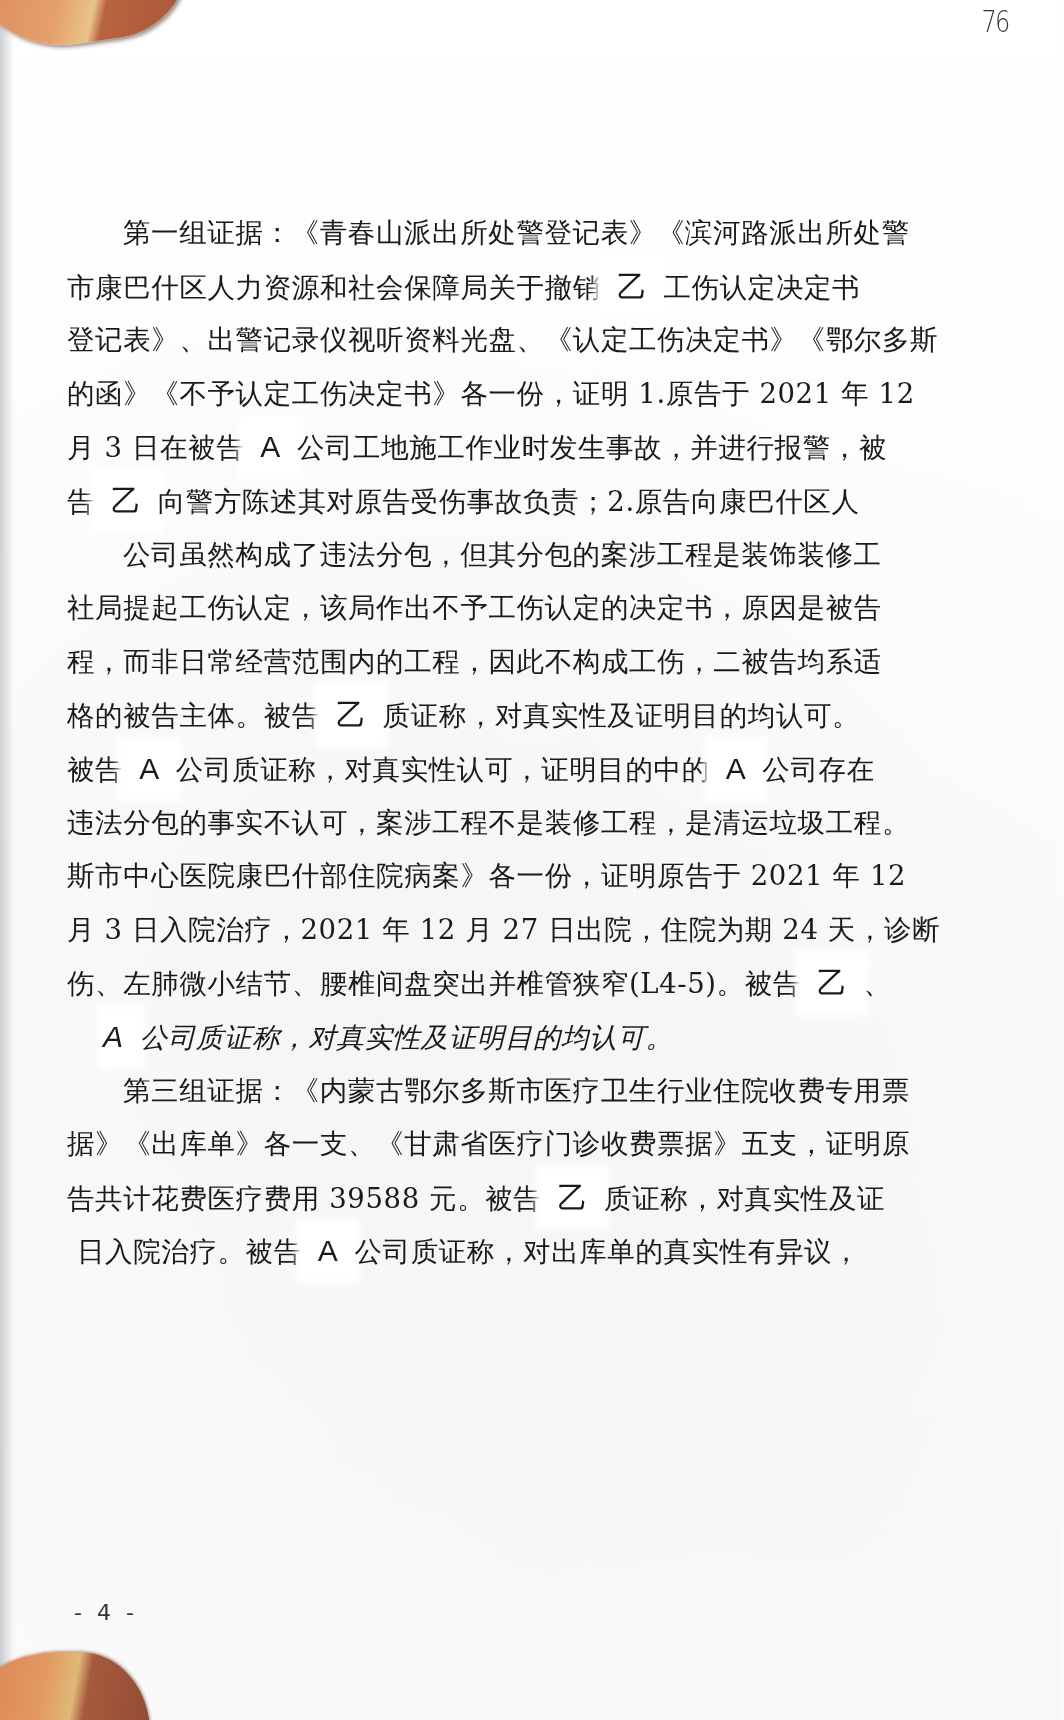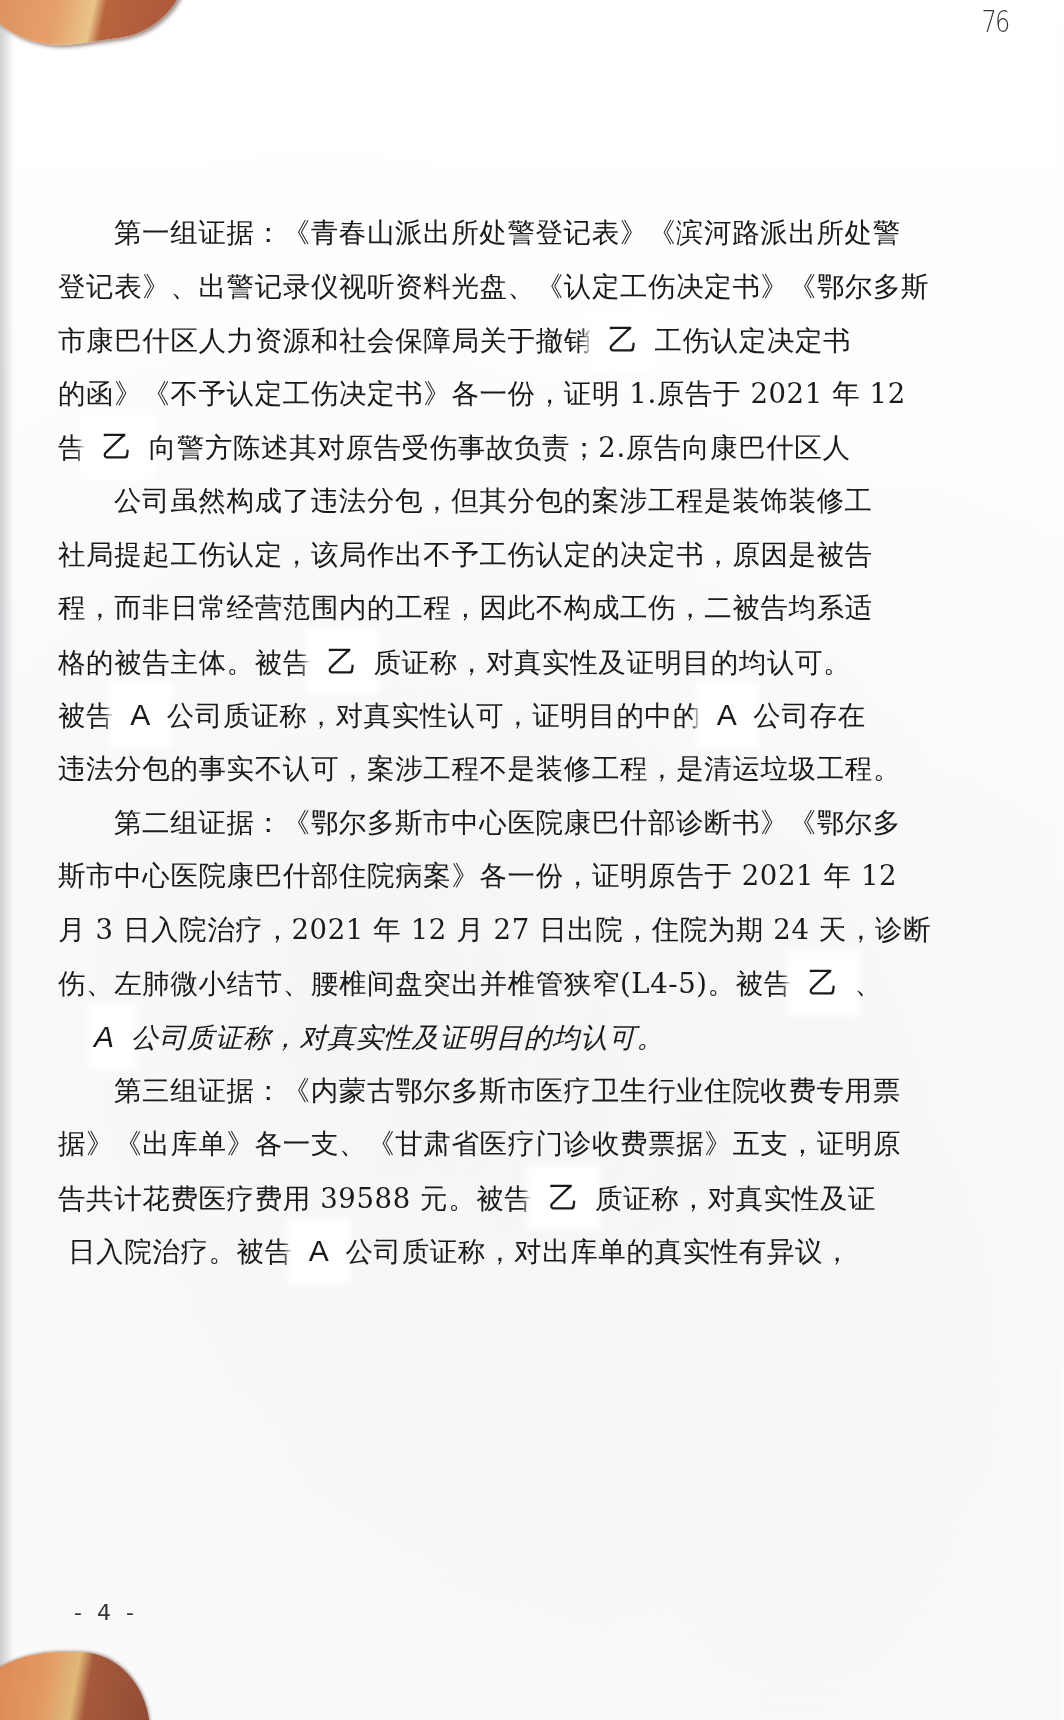--- a/index.html
+++ b/index.html
@@ -61,20 +61,21 @@
       width: 890px;
       font-size: 27.5px;
       line-height: 53.6px;
       letter-spacing: 0.6px;
       text-align: justify;
     }
     .line {
       display: block;
       white-space: nowrap;
       height: 53.6px;
+      margin-left: 9px;
     }
     .indent { padding-left: 56px; }
     .indent3 { padding-left: 36px; font-style: italic; }
     .redact {
       font-family: "Liberation Sans", sans-serif;
       font-size: 30px;
       display: inline-block;
       padding: 0 16px;
       background: #ffffff;
       box-shadow: 0 0 6px 6px rgba(255,255,255,0.9);
@@ -103,32 +104,32 @@
   <div class="left-shadow"></div>
   <div class="faint-noise"></div>
 
   <div class="finger-top"></div>
 
   <div class="handwritten-page-no">76</div>
 
   <div class="text-body">
 
     <span class="line indent">第一组证据：《青春山派出所处警登记表》《滨河路派出所处警</span>
+    <span class="line"><span>市康巴什区人力资源和社会保障局关于撤销</span><span class="redact">乙</span><span>工伤认定决定书</span></span>
     <span class="line">登记表》、出警记录仪视听资料光盘、《认定工伤决定书》《鄂尔多斯</span>
-    <span class="line"><span>市康巴什区人力资源和社会保障局关于撤销</span><span class="redact">乙</span><span>工伤认定决定书</span></span>
     <span class="line">的函》《不予认定工伤决定书》各一份，证明 1.原告于 2021 年 12</span>
+    <span class="line"><span>月 3 日在被告</span><span class="redact">A</span><span>公司工地施工作业时发生事故，并进行报警，被</span></span>
     <span class="line"><span>告</span><span class="redact">乙</span><span>向警方陈述其对原告受伤事故负责；2.原告向康巴什区人</span></span>
     <span class="line indent">公司虽然构成了违法分包，但其分包的案涉工程是装饰装修工</span>
     <span class="line">社局提起工伤认定，该局作出不予工伤认定的决定书，原因是被告</span>
     <span class="line">程，而非日常经营范围内的工程，因此不构成工伤，二被告均系适</span>
     <span class="line"><span>格的被告主体。被告</span><span class="redact">乙</span><span>质证称，对真实性及证明目的均认可。</span></span>
     <span class="line"><span>被告</span><span class="redact">A</span><span>公司质证称，对真实性认可，证明目的中的</span><span class="redact">A</span><span>公司存在</span></span>
     <span class="line">违法分包的事实不认可，案涉工程不是装修工程，是清运垃圾工程。</span>
 
-    <span class="line indent">第二组证据：《鄂尔多斯市中心医院康巴什部诊断书》《鄂尔多</span>
     <span class="line">斯市中心医院康巴什部住院病案》各一份，证明原告于 2021 年 12</span>
     <span class="line">月 3 日入院治疗，2021 年 12 月 27 日出院，住院为期 24 天，诊断</span>
     <span class="line"><span>伤、左肺微小结节、腰椎间盘突出并椎管狭窄(L4-5)。被告</span><span class="redact">乙</span><span>、</span></span>
     <span class="line indent3"><span class="redact" style="padding-left:0">A</span><span>公司质证称，对真实性及证明目的均认可。</span></span>
 
     <span class="line indent">第三组证据：《内蒙古鄂尔多斯市医疗卫生行业住院收费专用票</span>
     <span class="line">据》《出库单》各一支、《甘肃省医疗门诊收费票据》五支，证明原</span>
     <span class="line"><span>告共计花费医疗费用 39588 元。被告</span><span class="redact">乙</span><span>质证称，对真实性及证</span></span>
     <span class="line" style="padding-left:10px"><span>日入院治疗。被告</span><span class="redact">A</span><span>公司质证称，对出库单的真实性有异议，</span></span>
   </div>

